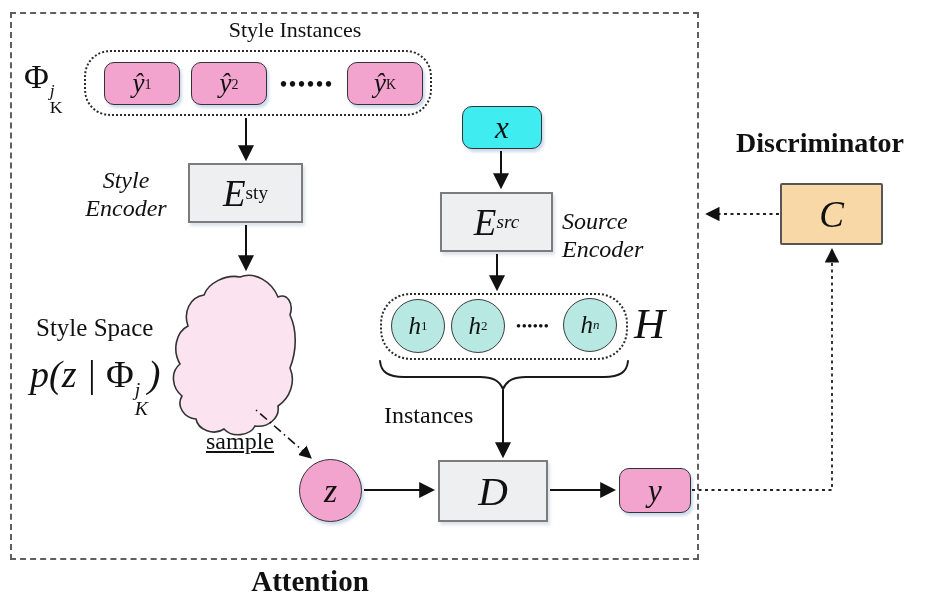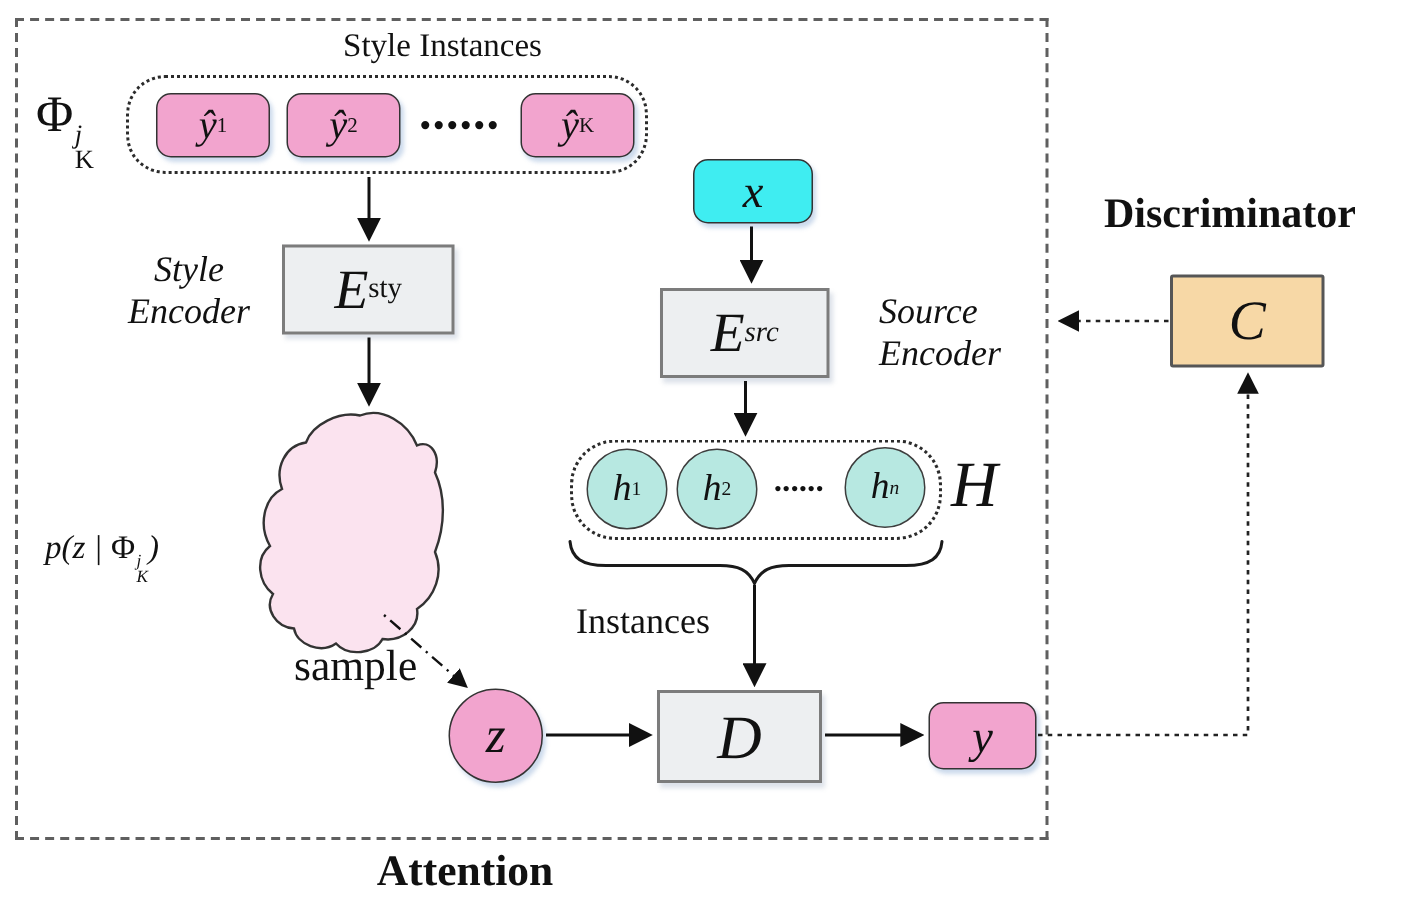--- a/index.html
+++ b/index.html
@@ -82,46 +82,49 @@
   <div class="abs lbl" style="left:70px;top:166px;width:112px;height:58px;font-size:24px;text-align:center;">
     <span>Style</span><br>
     <span>Encoder</span>
   </div>
 
   <div class="abs graybox boxlabel" style="left:188px;top:163px;width:115px;height:60px;font-size:37px;">
     <span class="math">E</span>
       <sub class="rsub">sty</sub>
   </div>
 
-
-  <div class="abs math" style="left:30px;top:352px;width:170px;height:46px;font-size:22px;">
+  <div class="abs" style="left:36px;top:314px;width:140px;height:28px;font-size:25px;">
+    <span>Style Space</span>
+  </div>
+
+  <div class="abs math" style="left:30px;top:352px;width:170px;height:46px;font-size:38px;">
     <span>p(z | </span><span style="font-style:normal;">Φ</span><span class="supsub">
         <span class="ss-sup">j</span>
         <span class="ss-sub" style="font-style:italic;">K</span>
       </span><span>)</span>
   </div>
 
-  <div class="abs" style="left:196px;top:428px;width:92px;height:28px;font-size:29px;">
+  <div class="abs" style="left:206px;top:428px;width:92px;height:28px;font-size:24px;text-decoration:underline;">
     <span>sample</span>
   </div>
 
   <div class="abs chip pink circle boxlabel" style="left:299px;top:459px;width:63px;height:63px;font-size:34px;border-radius:50%;">
     <span class="math">z</span>
   </div>
 
   <div class="abs chip cyan boxlabel" style="left:462px;top:106px;width:80px;height:43px;font-size:31px;">
     <span class="math">x</span>
   </div>
 
   <div class="abs graybox boxlabel" style="left:440px;top:192px;width:113px;height:60px;font-size:37px;">
     <span class="math">E</span>
       <sub class="isub">src</sub>
   </div>
 
-  <div class="abs lbl" style="left:562px;top:194px;width:115px;height:58px;font-size:24px;text-align:left;margin-left:24px;">
+  <div class="abs lbl" style="left:562px;top:207px;width:115px;height:58px;font-size:24px;text-align:left;">
     <span>Source</span><br>
     <span>Encoder</span>
   </div>
 
   <div class="abs dotted-pill" style="left:380px;top:293px;width:248px;height:67px;border-radius:30px;"></div>
 
   <div class="abs teal circle center boxlabel" style="left:391px;top:299px;width:54px;height:54px;font-size:25px;">
     <span class="math">h</span>
       <sub class="rsub">1</sub>
   </div>

